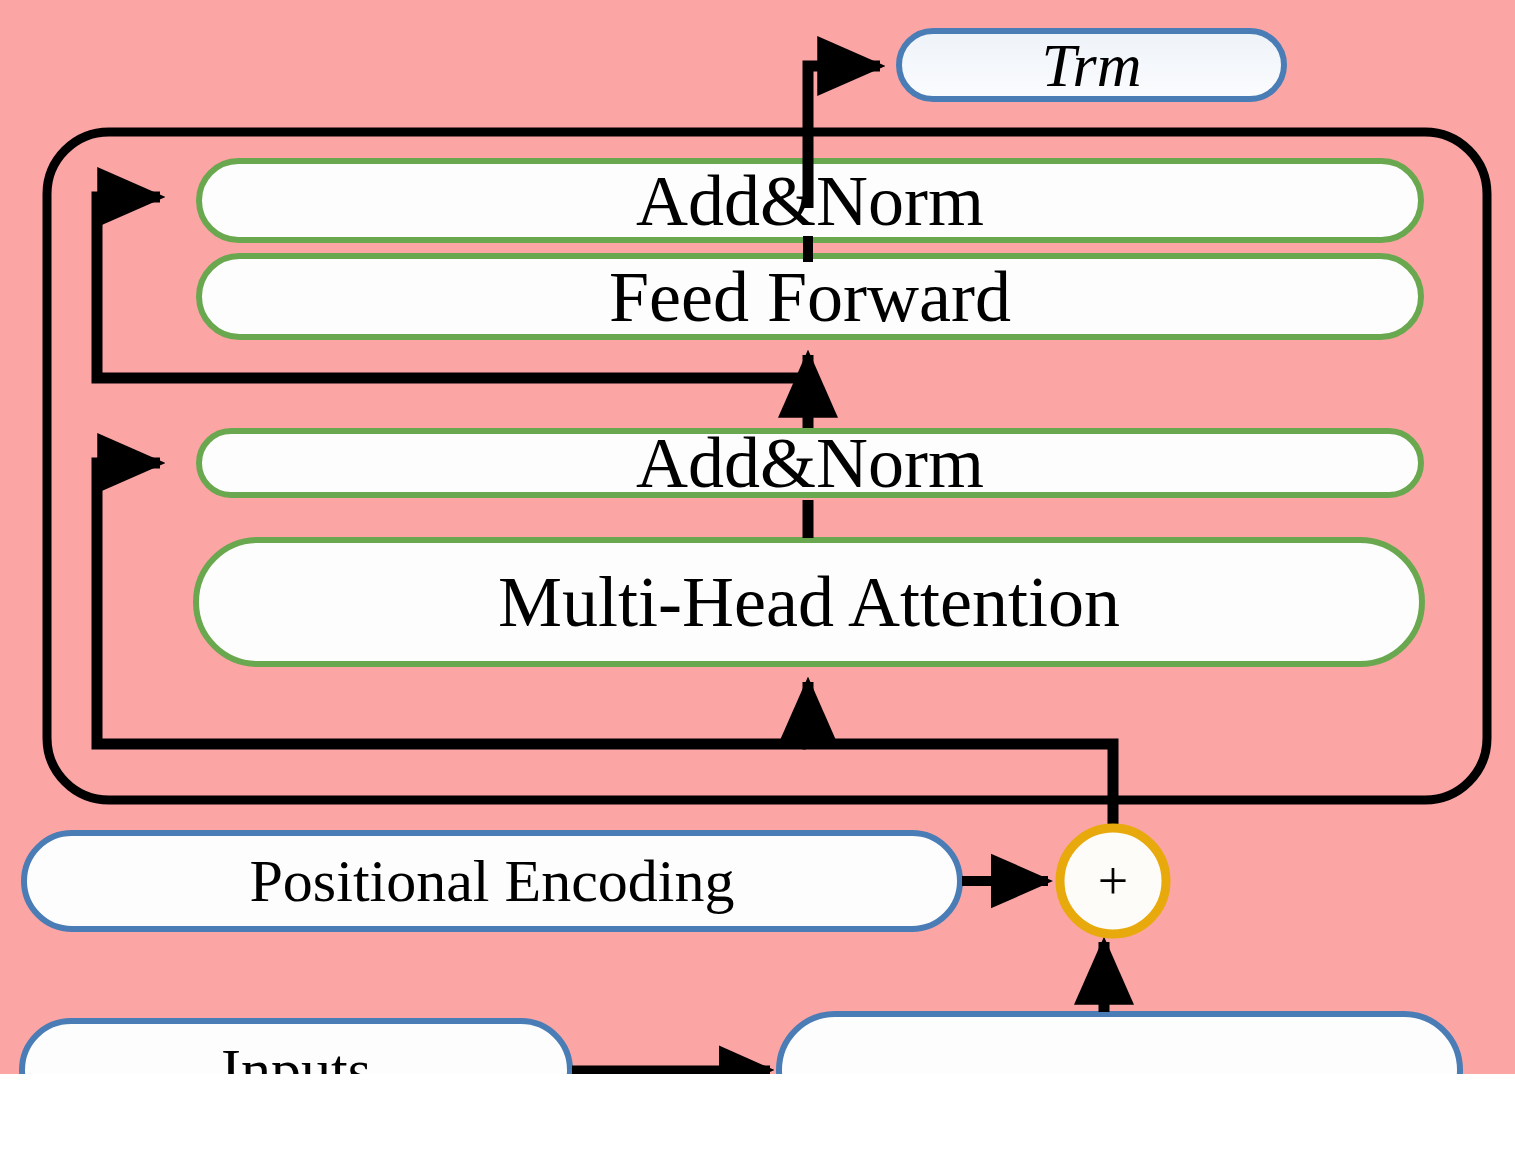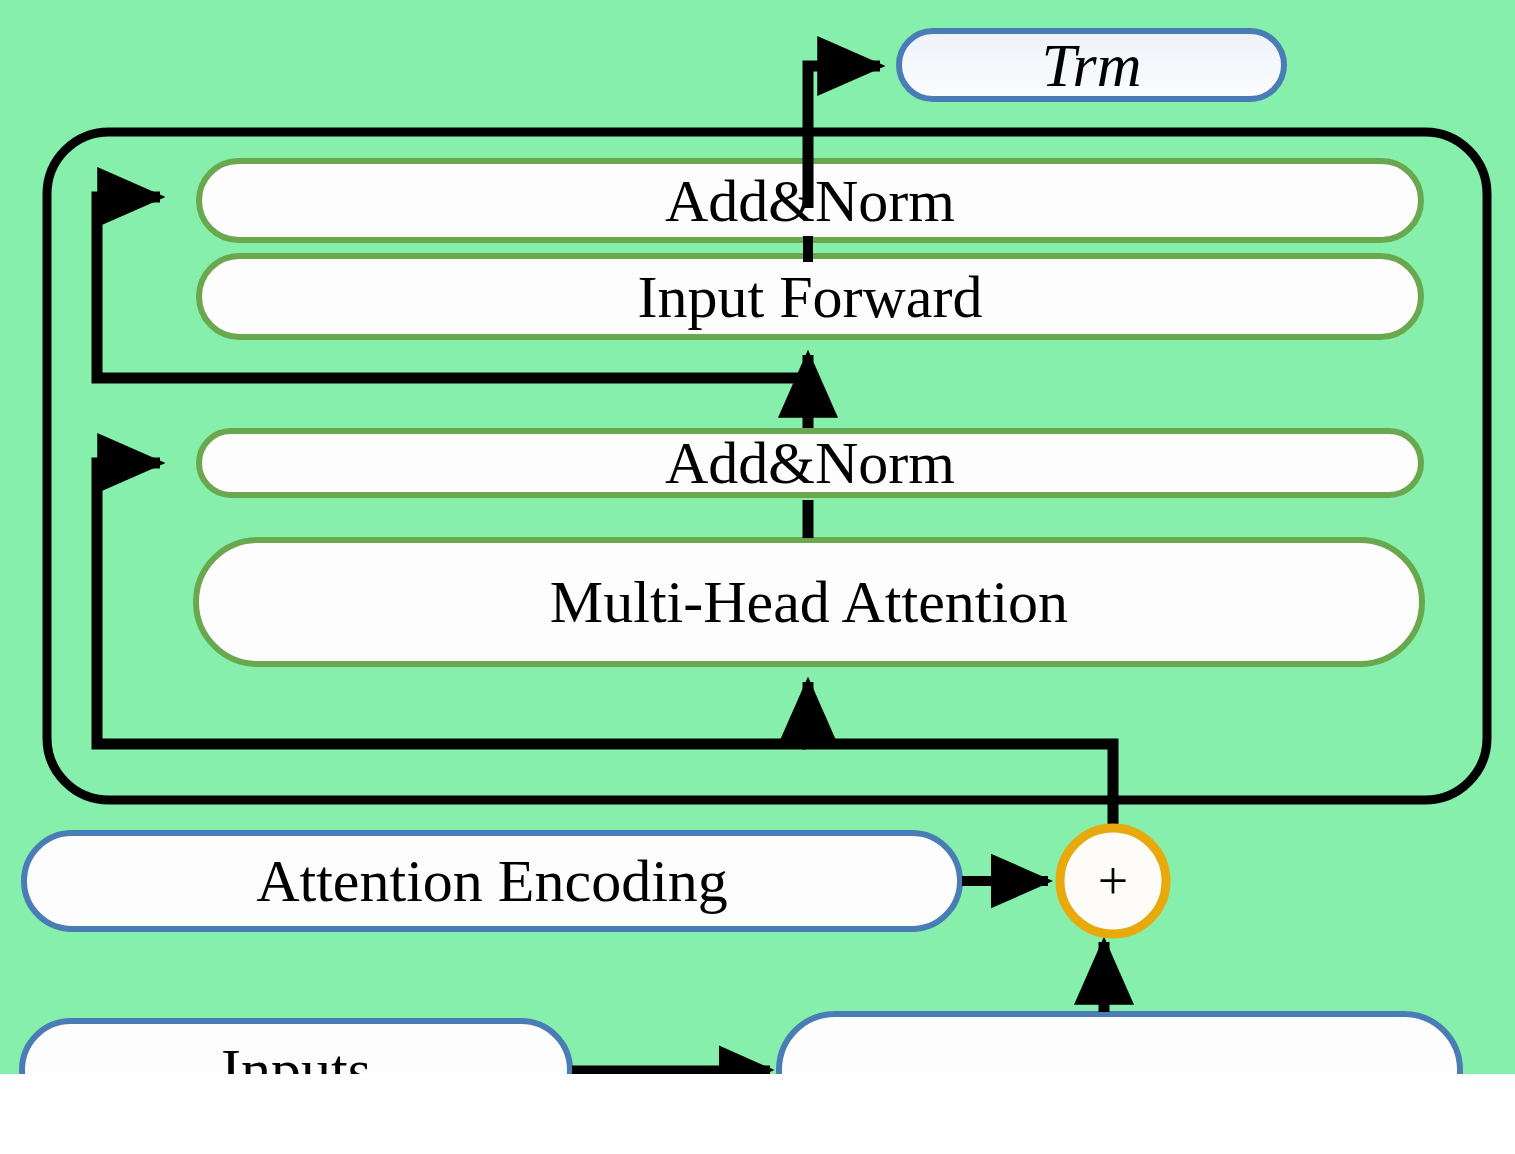--- a/index.html
+++ b/index.html
@@ -7,21 +7,21 @@
     padding: 0;
     background: #ffffff;
   }
   body {
     font-family: "Liberation Serif", "DejaVu Serif", serif;
   }
   #canvas {
     position: relative;
     width: 1515px;
     height: 1074px;
-    background: #86efac;
+    background: #fca5a5;
     overflow: hidden;
   }
   #diagram-svg {
     position: absolute;
     top: 0;
     left: 0;
     width: 1515px;
     height: 1154px;
   }
   .node-label {
@@ -33,21 +33,21 @@
     color: #000000;
     font-family: "Liberation Serif", "DejaVu Serif", serif;
     white-space: nowrap;
     line-height: 1;
   }
   .lbl-trm {
     font-style: italic;
     font-size: 62px;
   }
   .lbl-green {
-    font-size: 60px;
+    font-size: 72px;
   }
   .lbl-blue {
     font-size: 60px;
   }
   .lbl-plus {
     font-size: 54px;
   }
 </style>
 </head>
 <body>
@@ -103,26 +103,26 @@
 
     <path d="M 808 208 L 808 66 L 880 66" fill="none" stroke="#000000" stroke-width="11" marker-end="url(#arrowBlack)"></path>
 
     <circle cx="1113" cy="881" r="53" fill="#fdfcf8" stroke="#e8a90c" stroke-width="9"></circle>
   </svg>
 
   <div class="node-label lbl-trm" style="left:899px; top:31px; width:385px; height:68px;">Trm</div>
 
   <div class="node-label lbl-green" style="left:199px; top:161px; width:1222px; height:79px;">Add&amp;Norm</div>
 
-  <div class="node-label lbl-green" style="left:199px; top:256px; width:1222px; height:81px;">Input Forward</div>
+  <div class="node-label lbl-green" style="left:199px; top:256px; width:1222px; height:81px;">Feed Forward</div>
 
   <div class="node-label lbl-green" style="left:199px; top:425px; width:1222px; height:76px;">Add&amp;Norm</div>
 
   <div class="node-label lbl-green" style="left:196px; top:540px; width:1226px; height:124px;">Multi-Head Attention</div>
 
-  <div class="node-label lbl-blue" style="left:24px; top:833px; width:936px; height:96px;">Attention Encoding</div>
+  <div class="node-label lbl-blue" style="left:24px; top:833px; width:936px; height:96px;">Positional Encoding</div>
 
   <div class="node-label lbl-plus" style="left:1060px; top:828px; width:106px; height:106px;">+</div>
 
   <div class="node-label lbl-blue" style="left:22px; top:1021px; width:548px; height:98px;text-align:right;">Inputs</div>
 
 
 </div>
 
 </body></html>

